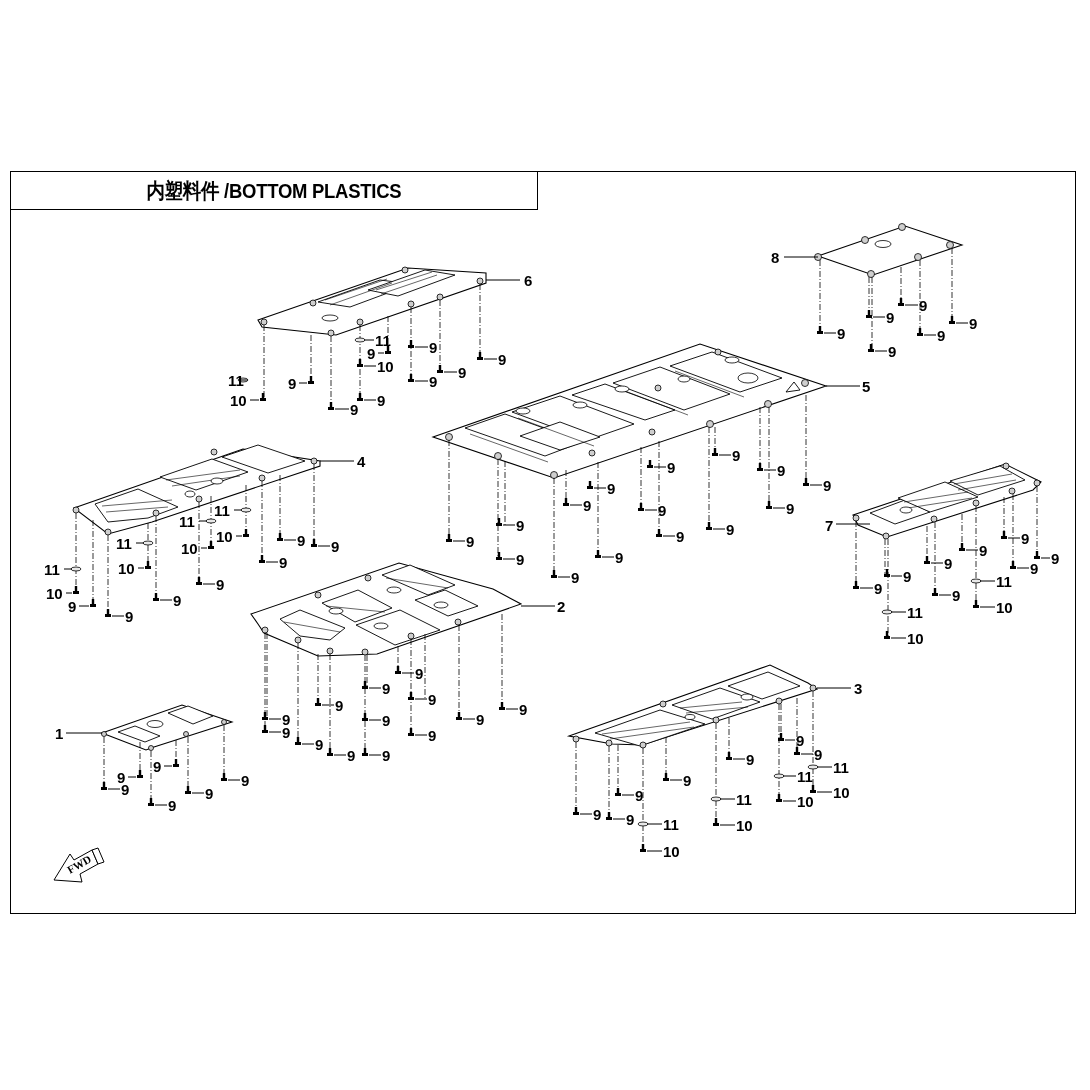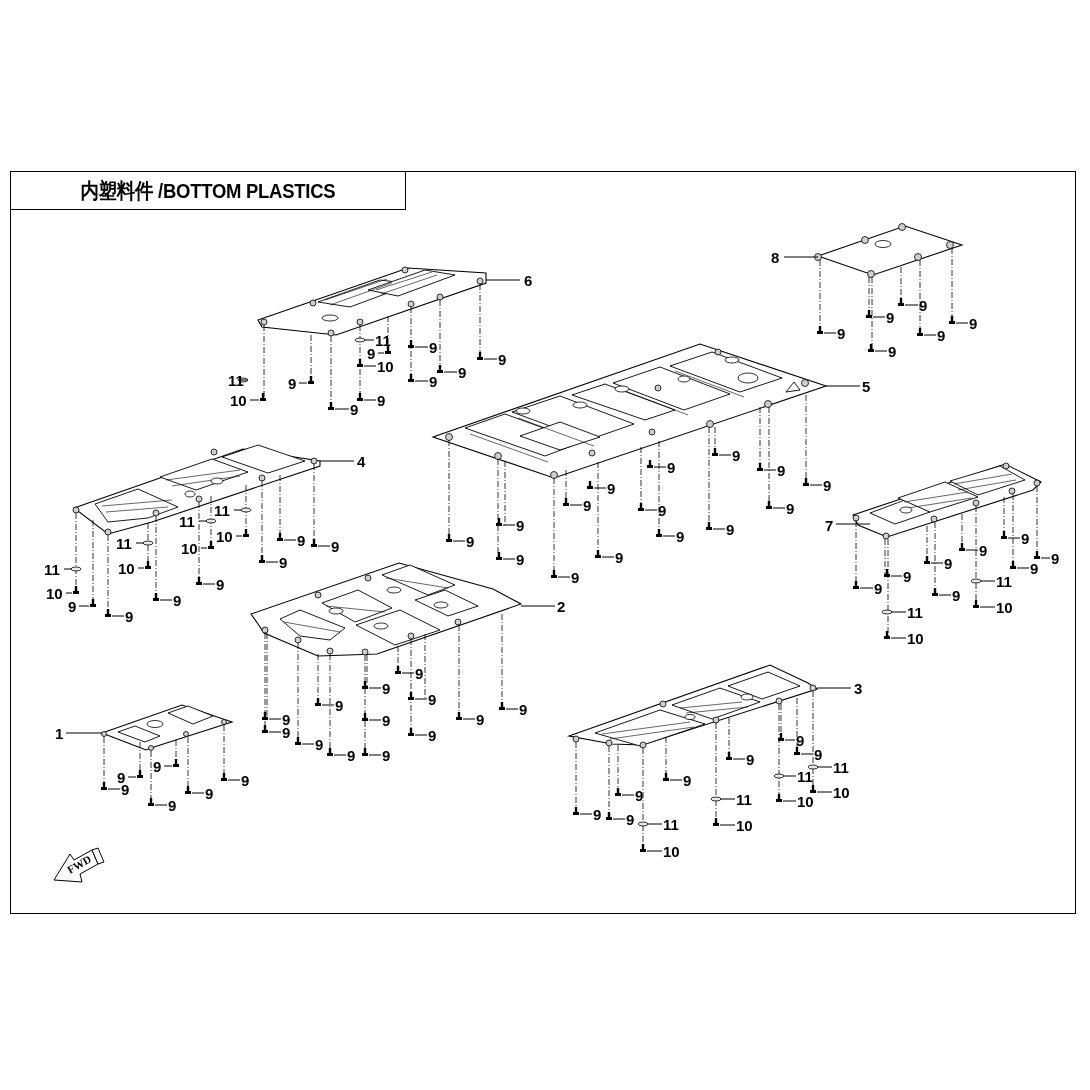--- a/index.html
+++ b/index.html
@@ -1,20 +1,20 @@
 <!DOCTYPE html>
 <html><head>
 <meta charset="utf-8">
 <style>
   html, body { margin: 0; padding: 0; background: #ffffff; }
   body { width: 1090px; height: 1090px; position: relative; overflow: hidden;
          font-family: "Liberation Sans", "DejaVu Sans", sans-serif; }
   #frame { position: absolute; left: 10px; top: 171px; width: 1066px; height: 743px;
            border: 1.5px solid #000; box-sizing: border-box; }
-  #title-box { position: absolute; left: 10px; top: 171px; width: 396px; height: 39px;
+  #title-box { position: absolute; left: 10px; top: 171px; width: 528px; height: 39px;
                border: 1.5px solid #000; box-sizing: border-box;
                display: flex; align-items: center; justify-content: center; }
   #title-text { font-family: "Liberation Sans", "DejaVu Sans", sans-serif; font-weight: bold;
                 font-size: 21px; color: #000; letter-spacing: -0.3px; transform: scaleX(0.88);
                 white-space: nowrap; }
   svg#diagram { position: absolute; left: 0; top: 0; }
   .plate { fill: #ffffff; stroke: #000; stroke-width: 1.1; }
   .pad { fill: #ffffff; stroke: #000; stroke-width: 0.9; }
   .rib { fill: none; stroke: #000; stroke-width: 0.6; }
   .hole { fill: #ffffff; stroke: #000; stroke-width: 0.8; }

